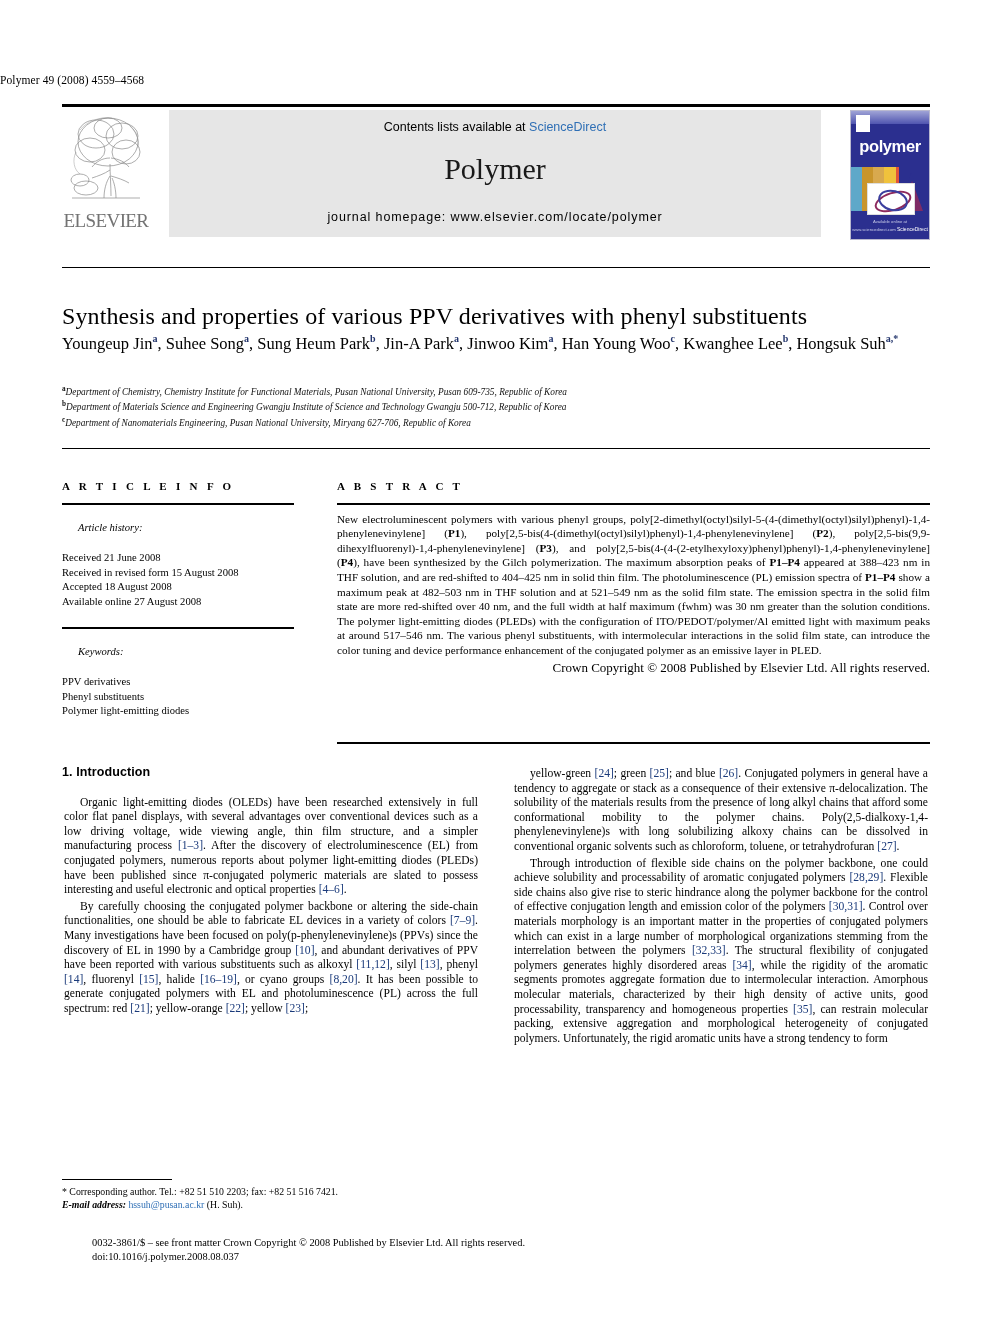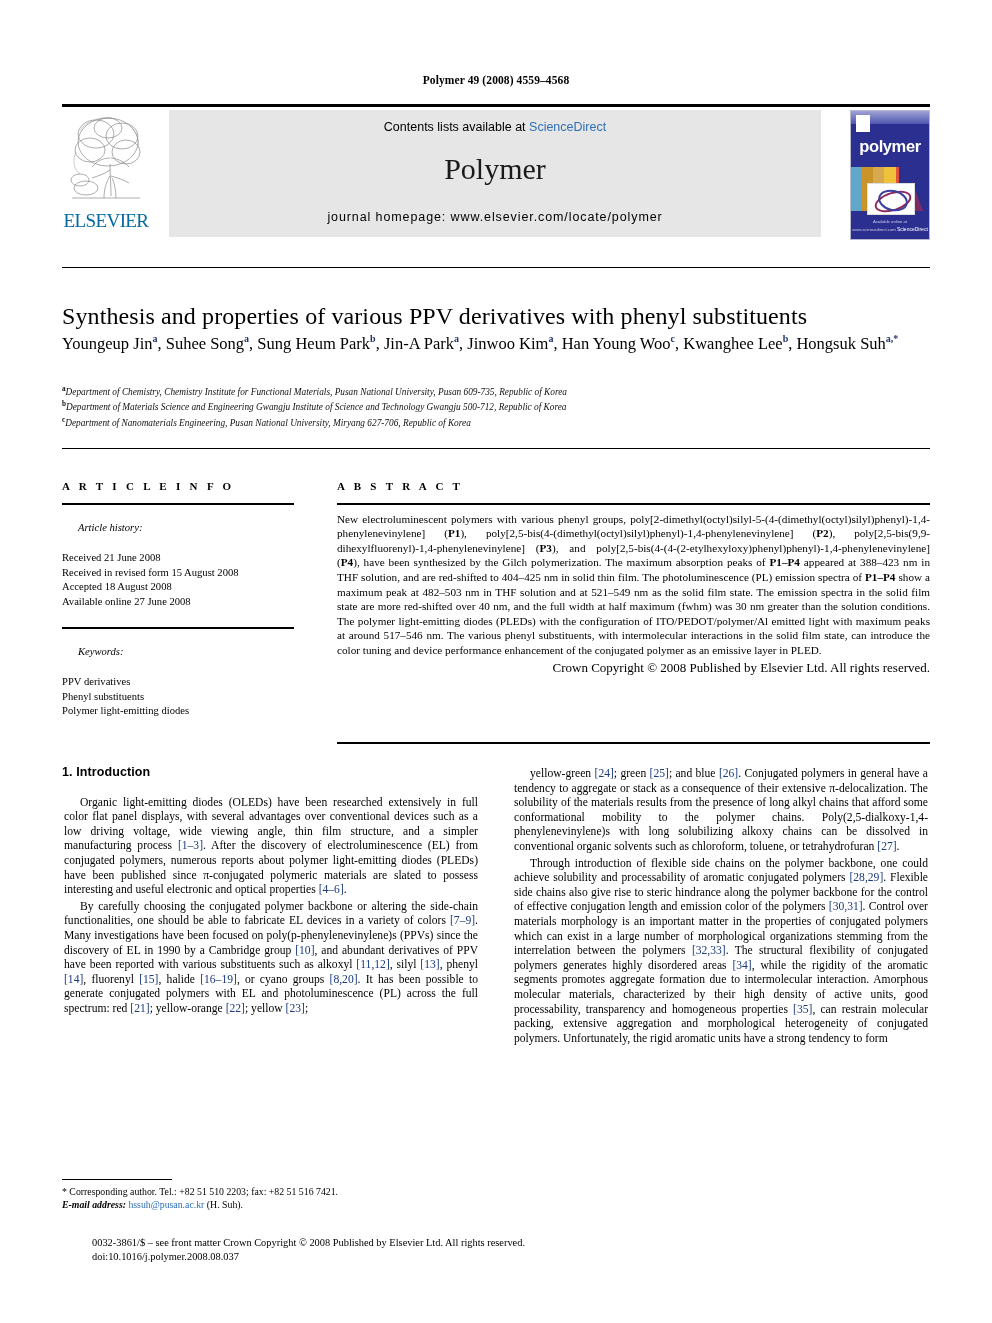--- a/index.html
+++ b/index.html
@@ -20,23 +20,23 @@
     left: 0; top: 0;
     width: 992px;
     height: 1323px;
   }
 
   
   .running-head {
     position: absolute;
     left: 0; top: 74px;
     width: 992px;
-    text-align: center;
+    text-align: left;
     font-size: 11.5px;
-    font-weight: bold;
+    font-weight: normal;
     letter-spacing: .1px;
   }
 
   
   .masthead {
     position: absolute;
     left: 62px; top: 104px;
     width: 868px;
     height: 135px;
   }
@@ -57,21 +57,21 @@
     position: absolute;
     left: 4px; top: 2px;
     width: 80px; height: 96px;
     overflow: hidden;
   }
   .elsevier-word {
     position: absolute;
     left: 0; top: 100px;
     width: 88px;
     text-align: center;
-    color: #0369a1;
+    color: #737373;
     font-family: "Liberation Serif", serif;
     font-size: 19px;
     font-weight: normal;
     letter-spacing: -0.6px;
     line-height: 22px;
   }
   .contents-band {
     position: absolute;
     left: 107px; top: 6px;
     width: 652px;
@@ -437,21 +437,21 @@
   <div class="info-sep"></div>
 
   <div class="col-info">
     <div class="sec-head">A R T I C L E  I N F O</div>
     <div class="hr-thick"></div>
     <div class="hist-title">Article history:</div>
     <div>
         <div class="hist-line">Received 21 June 2008</div>
         <div class="hist-line">Received in revised form 15 August 2008</div>
         <div class="hist-line">Accepted 18 August 2008</div>
-        <div class="hist-line">Available online 27 June 2008</div>
+        <div class="hist-line">Available online 27 August 2008</div>
       </div>
     <div class="kw-block">
       <div class="hr-thick"></div>
       <div class="kw-title">Keywords:</div>
       <div>
           <div class="kw-line">PPV derivatives</div>
           <div class="kw-line">Phenyl substituents</div>
           <div class="kw-line">Polymer light-emitting diodes</div>
         </div>
     </div>

